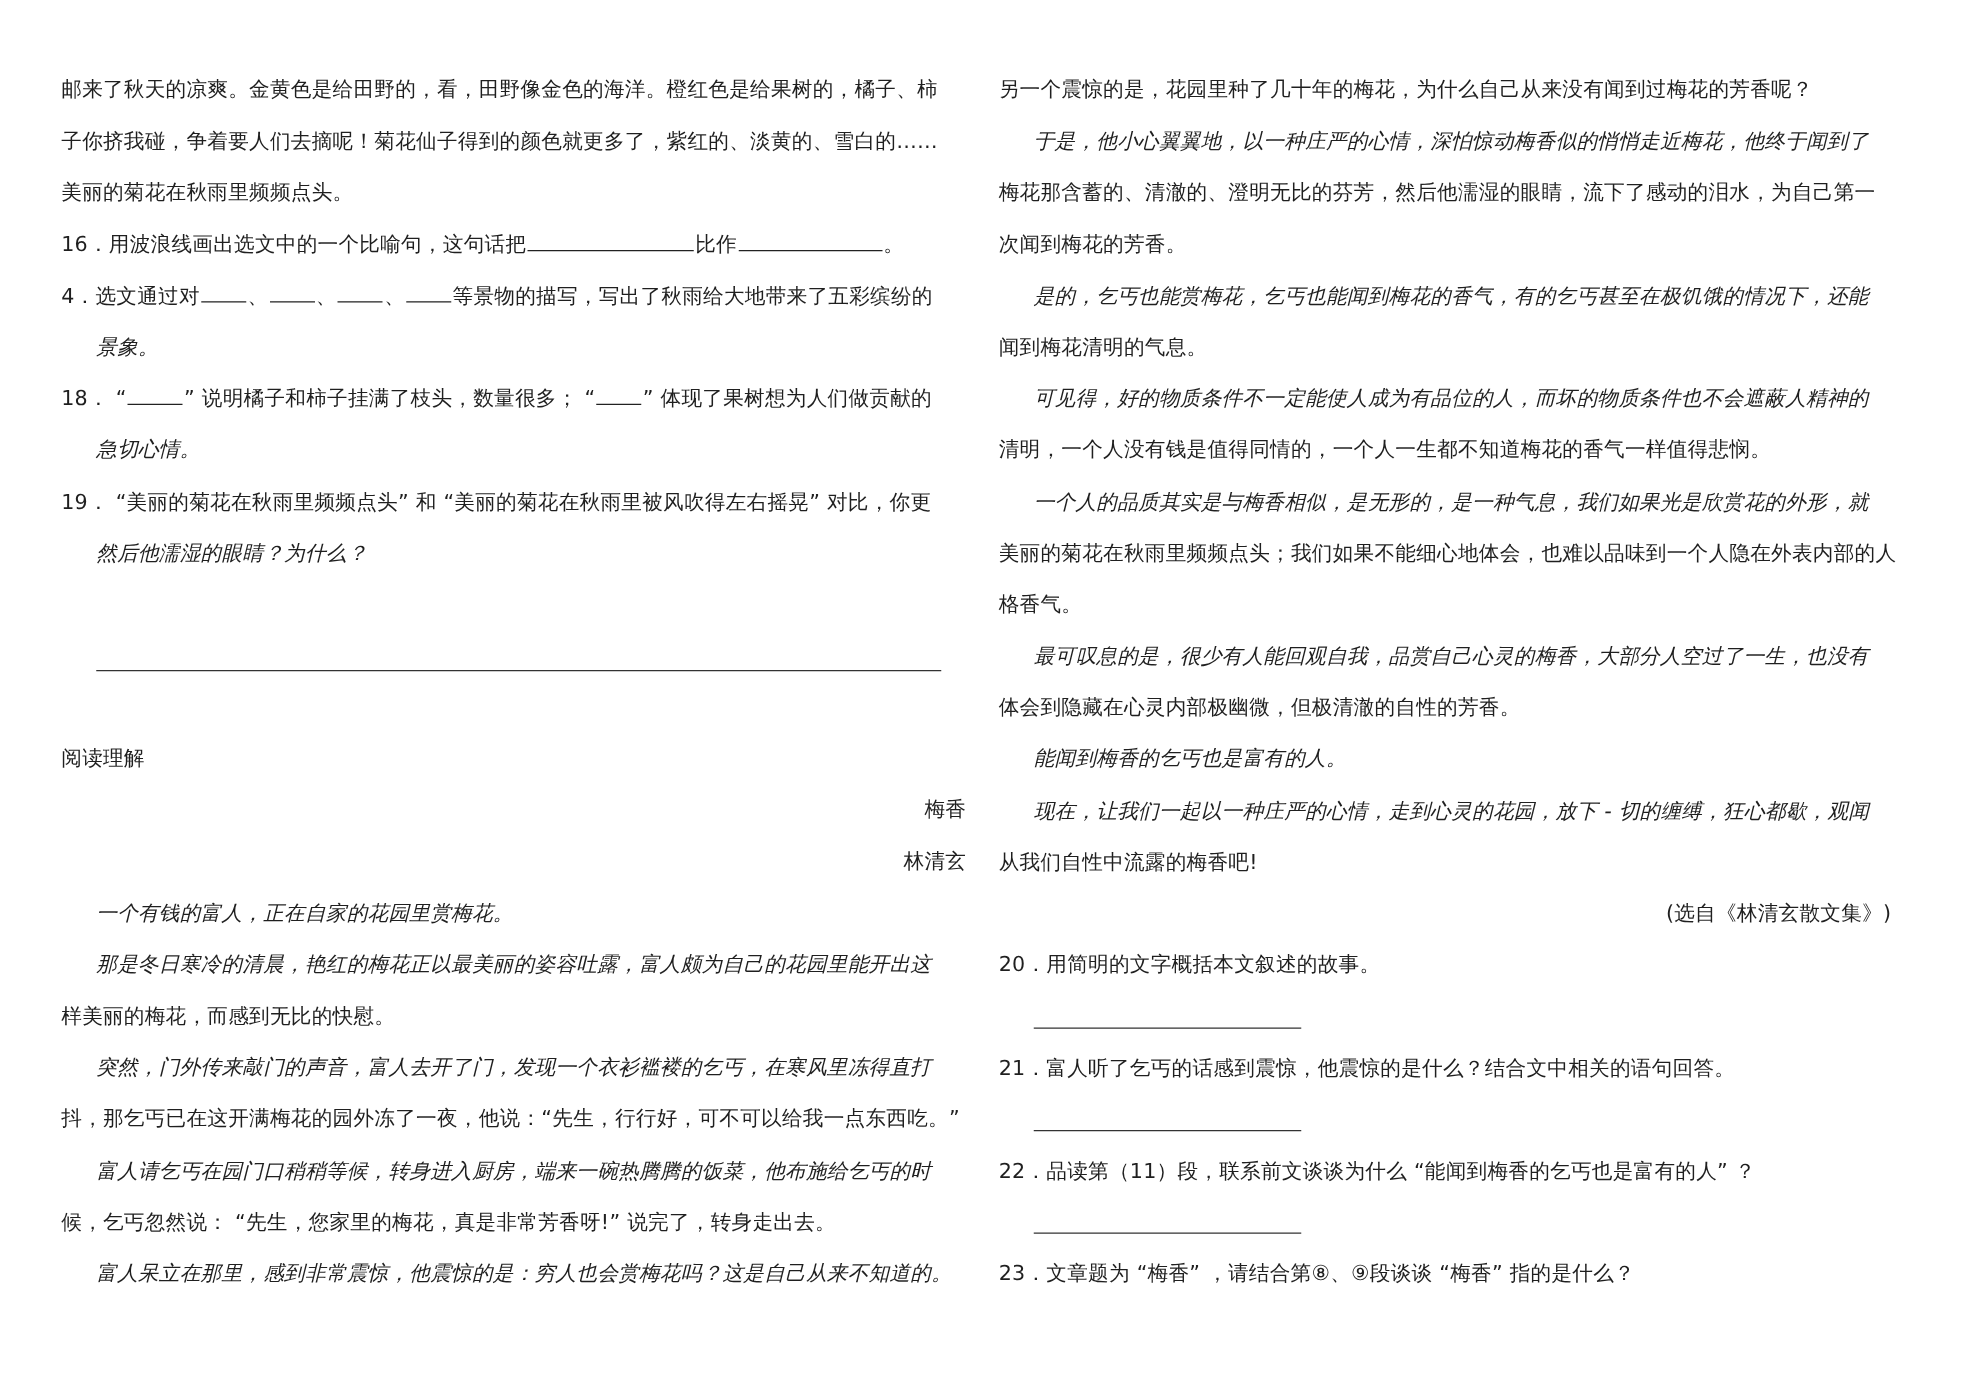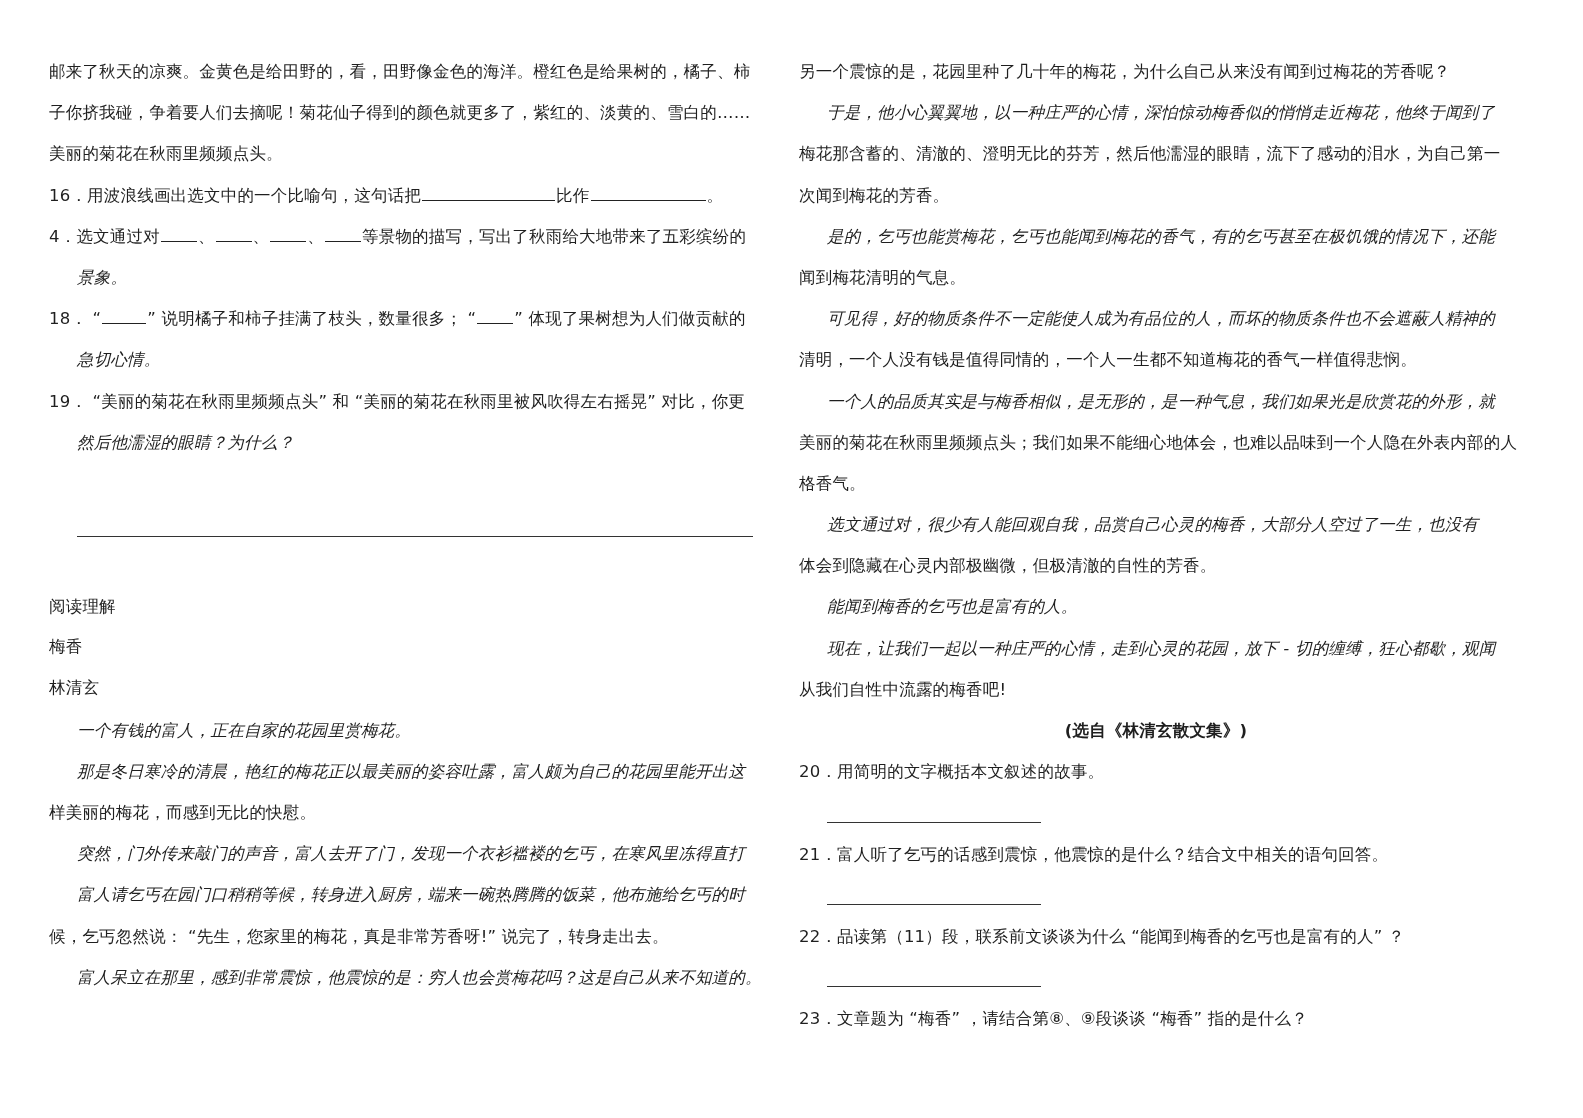--- a/index.html
+++ b/index.html
@@ -23,22 +23,22 @@
     .col-left { left: 49px; width: 724px; }
     .col-right { left: 799px; width: 724px; }
     .line {
       height: 41.2px;
       line-height: 41.2px;
       white-space: nowrap;
       overflow: visible;
       letter-spacing: 0.2px;
     }
     .indent { padding-left: 28px; font-style: italic; }
-    .center { text-align: left; font-family: Liberation Mono, monospace; }
-    .right { text-align: center; padding-right: 10px; font-weight: bold; }
+    .center { text-align: right; }
+    .right { text-align: right; padding-right: 10px; }
     .blank {
       display: inline-block;
       border-bottom: 1px solid #222;
       height: 16px;
       vertical-align: baseline;
       margin: 0 1px;
     }
     .answer-line {
       position: absolute;
       border-bottom: 1.5px solid #333;
@@ -75,38 +75,39 @@
 <div class="answer-line" style="left:77px; top:536px; width:676px;"></div>
 
 <div class="col col-left" style="top:586px;">
   <div class="line">阅读理解</div>
   <div class="line center">梅香</div>
   <div class="line center">林清玄</div>
   <div class="line indent">一个有钱的富人，正在自家的花园里赏梅花。</div>
   <div class="line indent">那是冬日寒冷的清晨，艳红的梅花正以最美丽的姿容吐露，富人颇为自己的花园里能开出这</div>
   <div class="line">样美丽的梅花，而感到无比的快慰。</div>
   <div class="line indent">突然，门外传来敲门的声音，富人去开了门，发现一个衣衫褴褛的乞丐，在寒风里冻得直打</div>
+  <div class="line">抖，那乞丐已在这开满梅花的园外冻了一夜，他说：“先生，行行好，可不可以给我一点东西吃。”</div>
   <div class="line indent">富人请乞丐在园门口稍稍等候，转身进入厨房，端来一碗热腾腾的饭菜，他布施给乞丐的时</div>
   <div class="line">候，乞丐忽然说： “先生，您家里的梅花，真是非常芳香呀!” 说完了，转身走出去。</div>
   <div class="line indent">富人呆立在那里，感到非常震惊，他震惊的是：穷人也会赏梅花吗？这是自己从来不知道的。</div>
 </div>
 
 <div class="col col-right">
   <div class="line">另一个震惊的是，花园里种了几十年的梅花，为什么自己从来没有闻到过梅花的芳香呢？</div>
   <div class="line indent">于是，他小心翼翼地，以一种庄严的心情，深怕惊动梅香似的悄悄走近梅花，他终于闻到了</div>
   <div class="line">梅花那含蓄的、清澈的、澄明无比的芬芳，然后他濡湿的眼睛，流下了感动的泪水，为自己第一</div>
   <div class="line">次闻到梅花的芳香。</div>
   <div class="line indent">是的，乞丐也能赏梅花，乞丐也能闻到梅花的香气，有的乞丐甚至在极饥饿的情况下，还能</div>
   <div class="line">闻到梅花清明的气息。</div>
   <div class="line indent">可见得，好的物质条件不一定能使人成为有品位的人，而坏的物质条件也不会遮蔽人精神的</div>
   <div class="line">清明，一个人没有钱是值得同情的，一个人一生都不知道梅花的香气一样值得悲悯。</div>
   <div class="line indent">一个人的品质其实是与梅香相似，是无形的，是一种气息，我们如果光是欣赏花的外形，就</div>
   <div class="line">美丽的菊花在秋雨里频频点头；我们如果不能细心地体会，也难以品味到一个人隐在外表内部的人</div>
   <div class="line">格香气。</div>
-  <div class="line indent">选文通过对，很少有人能回观自我，品赏自己心灵的梅香，大部分人空过了一生，也没有</div>
+  <div class="line indent">最可叹息的是，很少有人能回观自我，品赏自己心灵的梅香，大部分人空过了一生，也没有</div>
   <div class="line">体会到隐藏在心灵内部极幽微，但极清澈的自性的芳香。</div>
   <div class="line indent">能闻到梅香的乞丐也是富有的人。</div>
   <div class="line indent">现在，让我们一起以一种庄严的心情，走到心灵的花园，放下 - 切的缠缚，狂心都歇，观闻</div>
   <div class="line">从我们自性中流露的梅香吧!</div>
   <div class="line right">(选自《林清玄散文集》)</div>
   <div class="line">20．用简明的文字概括本文叙述的故事。</div>
   <div class="spacer"></div>
   <div class="line">21．富人听了乞丐的话感到震惊，他震惊的是什么？结合文中相关的语句回答。</div>
   <div class="spacer"></div>
   <div class="line">22．品读第（11）段，联系前文谈谈为什么 “能闻到梅香的乞丐也是富有的人” ？</div>

